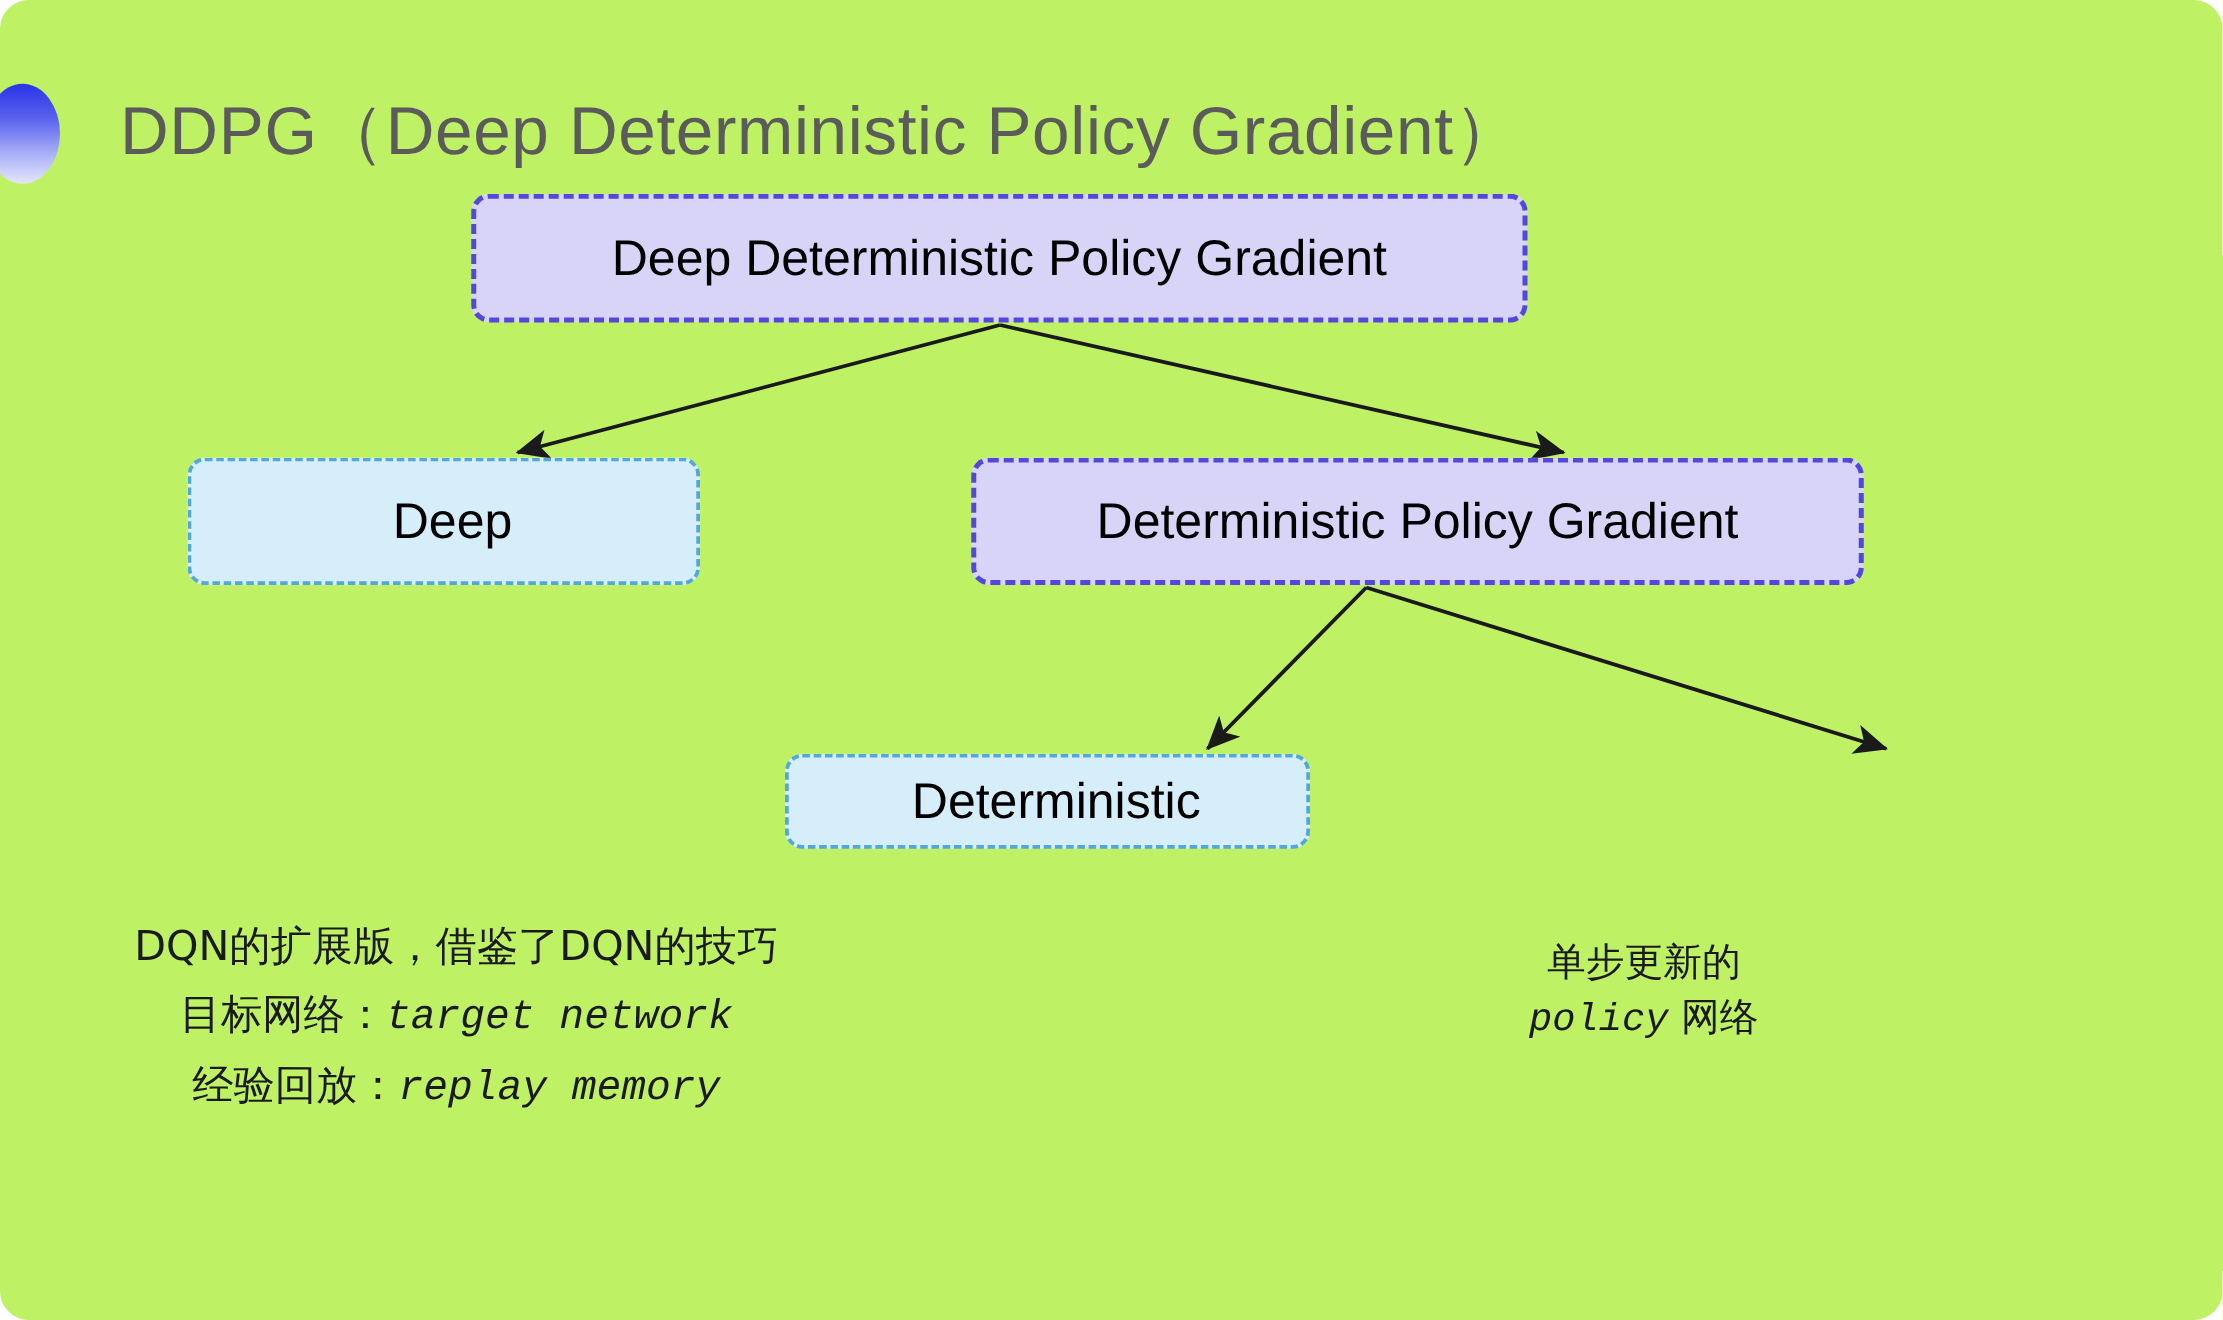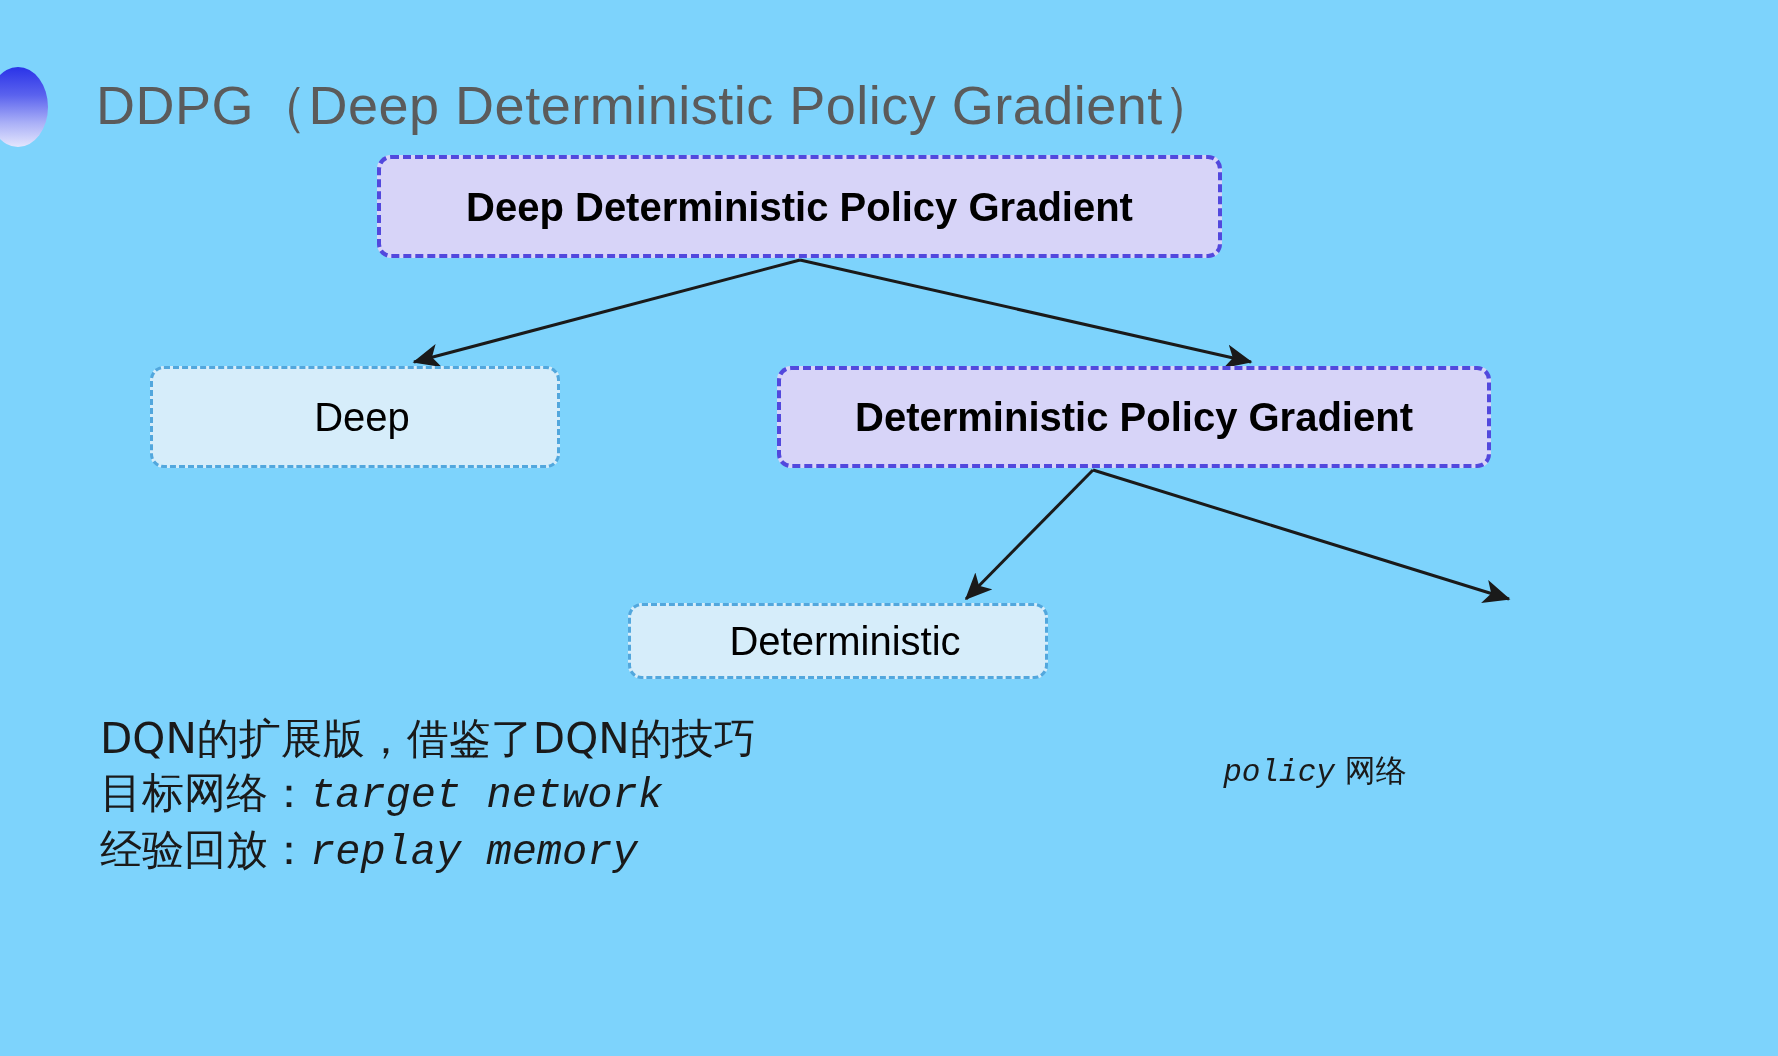--- a/index.html
+++ b/index.html
@@ -7,22 +7,23 @@
     padding: 0;
     background: #ffffff;
   }
   body {
     font-family: "Liberation Sans", sans-serif;
   }
   #slide {
     position: relative;
     width: 1778px;
     height: 1056px;
-    background: #7dd3fc;
+    background: #bef264;
     overflow: hidden;
+    border-radius: 23px;
   }
 
   
   #title-row {
     position: absolute;
     left: 0px;
     top: 55px;
     height: 100px;
   }
   #title-bullet {
@@ -70,21 +71,20 @@
     justify-content: center;
     border-radius: 14px;
     text-align: center;
     color: #000000;
     font-size: 40px;
     line-height: 1.15;
   }
   .node.purple {
     background: #d7d4f8;
     border: 4px dashed #5248dd;
-    font-weight: bold;
   }
   .node.blue {
     background: #d6edfa;
     border: 3px dashed #52a7dd;
     padding-left: 14px;
   }
 
   
   #node-root      { left: 377px;  top: 155px; width: 845px;  height: 103px; }
   #node-deep      { left: 150px;  top: 366px; width: 410px;  height: 102px; }
@@ -104,23 +104,23 @@
   .cn {
     font-family: "DejaVu Sans", "Liberation Sans", sans-serif;
   }
   .it {
     font-family: Liberation Mono, monospace;
     font-style: italic;
   }
 
   #caption-deep {
     left: 100px;
-    top: 712px;
+    top: 730px;
     width: 530px;
-    font-size: 42px;
+    font-size: 33px;
     line-height: 54px;
   }
   #caption-deep .line { text-align: center; }
 
   #caption-det {
     left: 680px;
     top: 748px;
     width: 340px;
     font-size: 31px;
     line-height: 44px;
@@ -188,16 +188,17 @@
   <div class="caption" id="caption-deep">
     <div class="line cn">DQN的扩展版，借鉴了DQN的技巧</div>
     <div class="line"><span class="cn">目标网络：</span><span class="it">target network</span></div>
     <div class="line"><span class="cn">经验回放：</span><span class="it">replay memory</span></div>
   </div>
 
   <div class="caption" id="caption-det">
   </div>
 
   <div class="caption" id="caption-pg">
+    <div class="line cn">单步更新的</div>
     <div class="line"><span class="it">policy</span><span class="cn"> 网络</span></div>
   </div>
 
 </div>
 
 </body></html>

